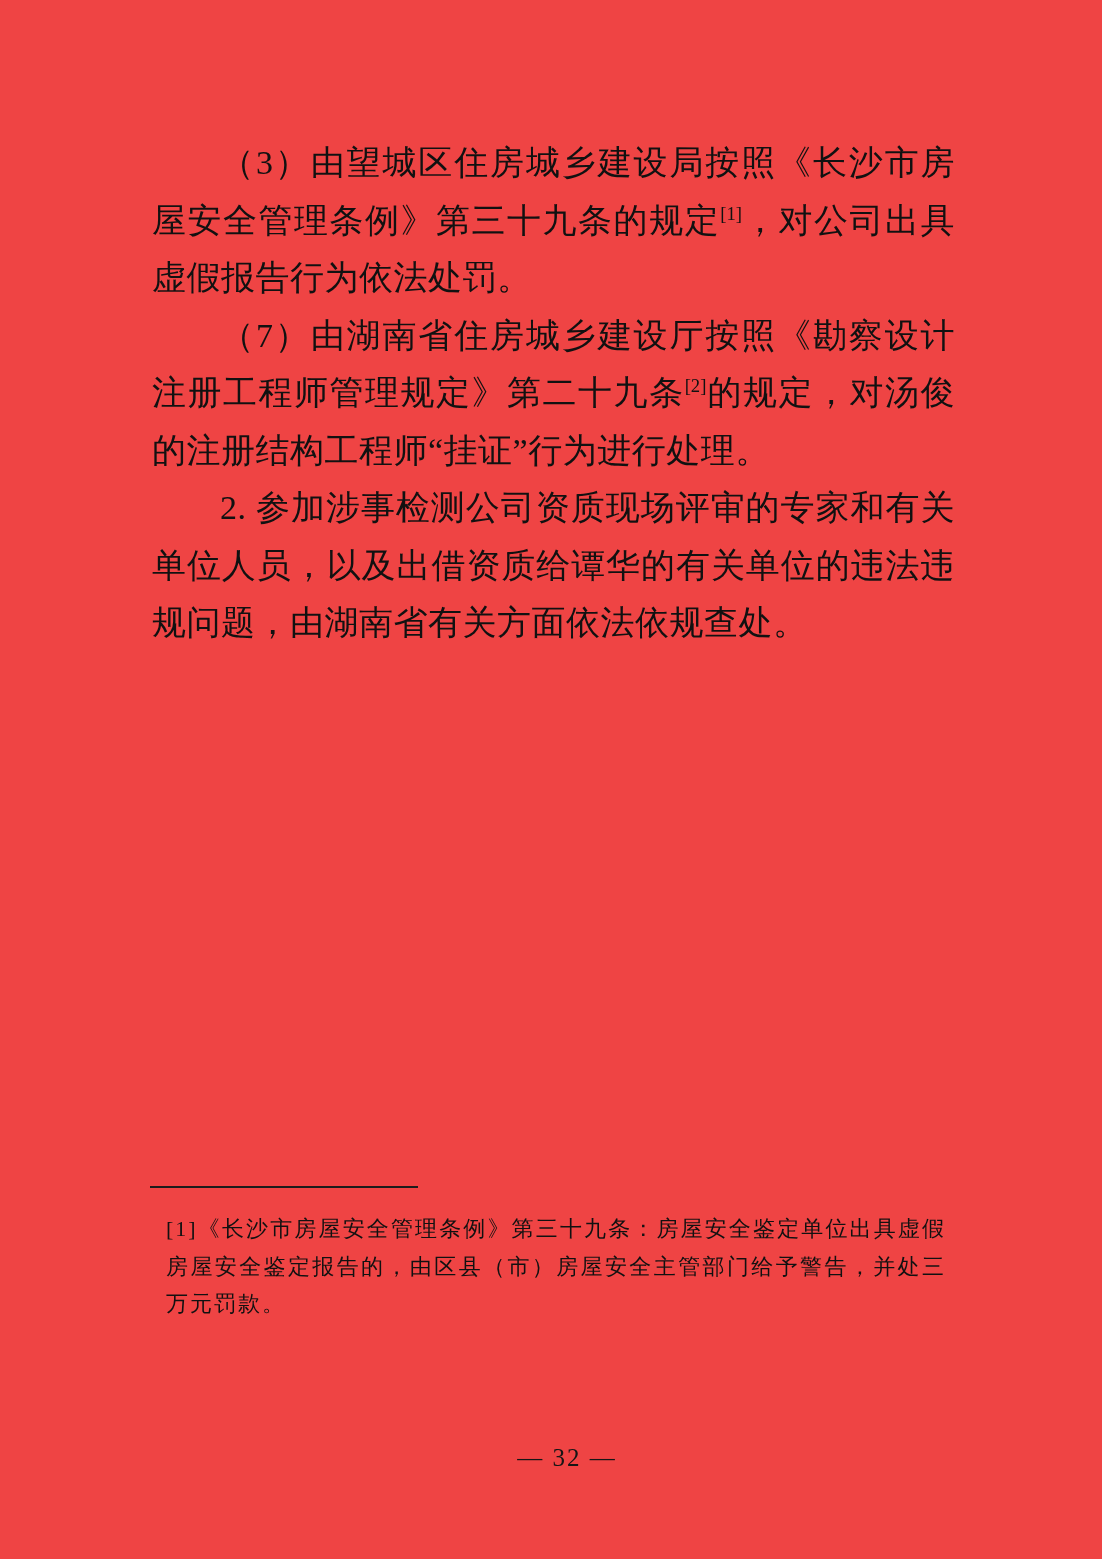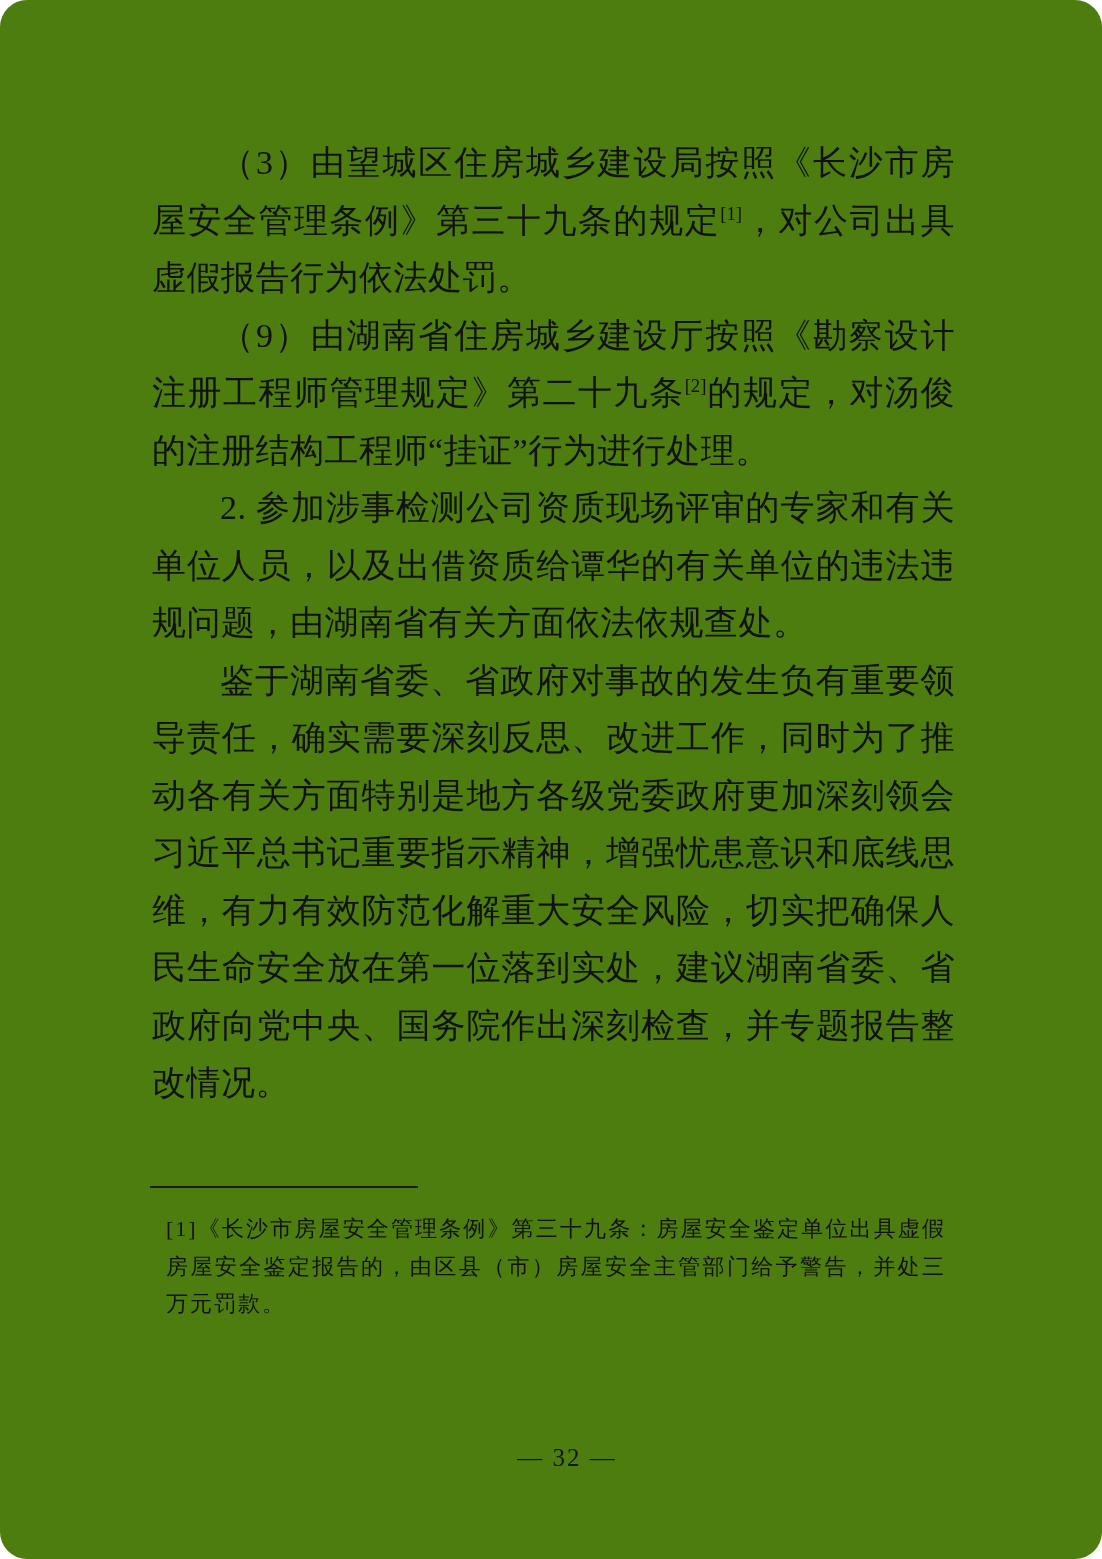--- a/index.html
+++ b/index.html
@@ -11,22 +11,21 @@
     width: 1102px;
     height: 1559px;
     position: relative;
     font-family: "Liberation Serif", "DejaVu Serif", serif;
     color: #111111;
     overflow: hidden;
   }
   .page {
     position: absolute;
     inset: 0;
-    background: #4d7c0f;
-    border-radius: 27px;
+    background: #ef4444;
   }
   
   .body-text {
     position: absolute;
     left: 152px;
     top: 134px;
     width: 803px;
   }
   .body-text p {
     margin: 0;
@@ -79,23 +78,22 @@
     color: #161616;
   }
 </style>
 </head>
 <body>
 
 <div class="page">
 
   <main class="body-text" id="body-text">
       <p><span>（3）由望城区住房城乡建设局按照《长沙市房屋安全管理条例》第三十九条的规定</span><sup>[1]</sup><span>，对公司出具虚假报告行为依法处罚。</span></p>
-      <p><span>（9）由湖南省住房城乡建设厅按照《勘察设计注册工程师管理规定》第二十九条</span><sup>[2]</sup><span>的规定，对汤俊的注册结构工程师“挂证”行为进行处理。</span></p>
+      <p><span>（7）由湖南省住房城乡建设厅按照《勘察设计注册工程师管理规定》第二十九条</span><sup>[2]</sup><span>的规定，对汤俊的注册结构工程师“挂证”行为进行处理。</span></p>
       <p><span>2. 参加涉事检测公司资质现场评审的专家和有关单位人员，以及出借资质给谭华的有关单位的违法违规问题，由湖南省有关方面依法依规查处。</span></p>
-      <p><span>鉴于湖南省委、省政府对事故的发生负有重要领导责任，确实需要深刻反思、改进工作，同时为了推动各有关方面特别是地方各级党委政府更加深刻领会习近平总书记重要指示精神，增强忧患意识和底线思维，有力有效防范化解重大安全风险，切实把确保人民生命安全放在第一位落到实处，建议湖南省委、省政府向党中央、国务院作出深刻检查，并专题报告整改情况。</span></p>
     </main>
 
   <div class="footnote-sep"></div>
 
   <section class="footnotes" id="footnotes">
       <p>[1]《长沙市房屋安全管理条例》第三十九条：房屋安全鉴定单位出具虚假房屋安全鉴定报告的，由区县（市）房屋安全主管部门给予警告，并处三万元罚款。</p>
     </section>
 
   <div class="page-number">— 32 —</div>
 

